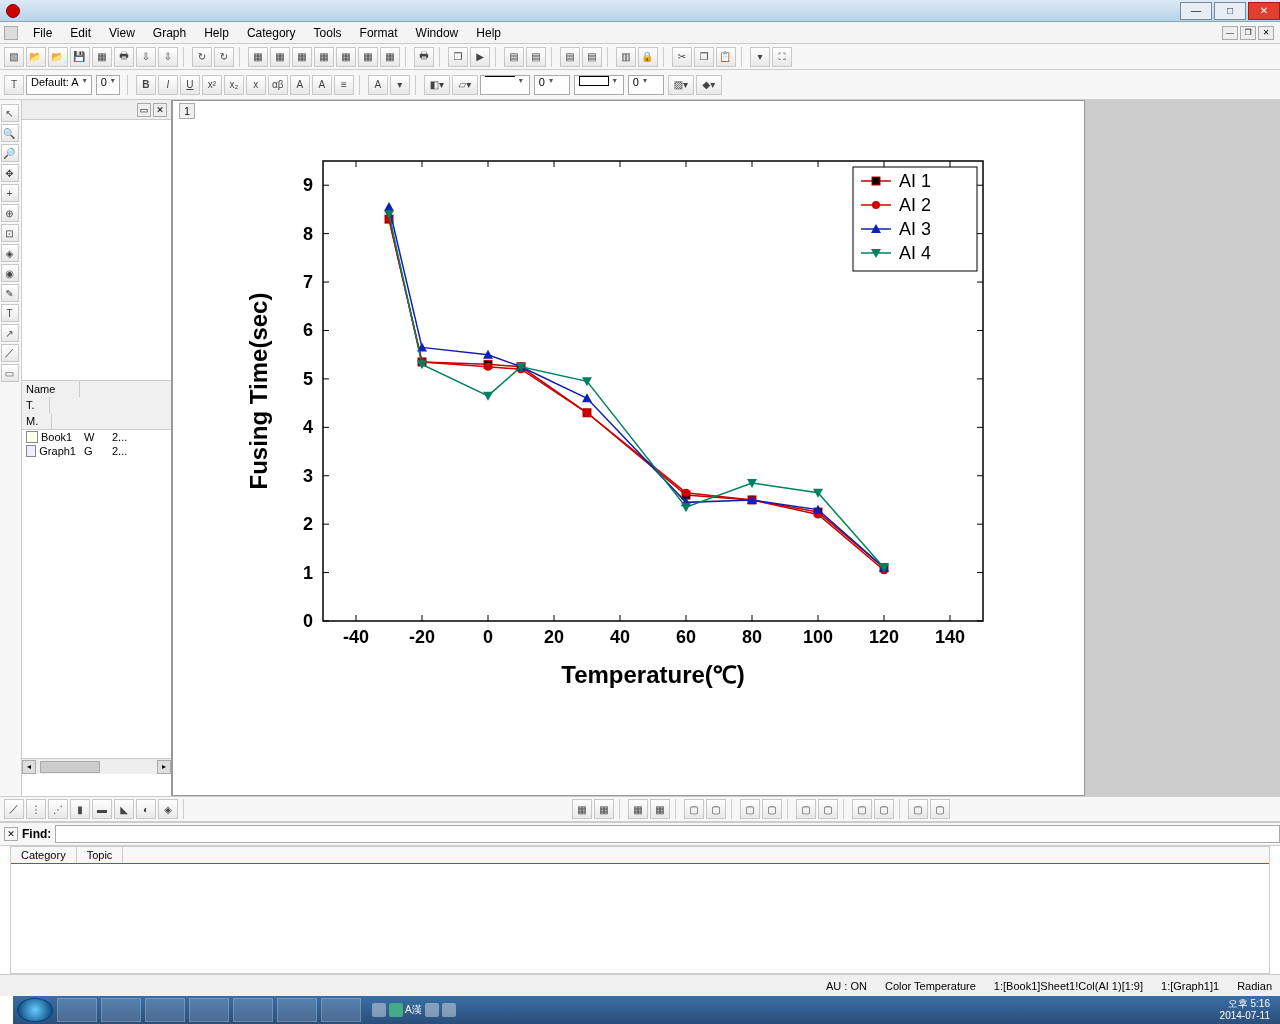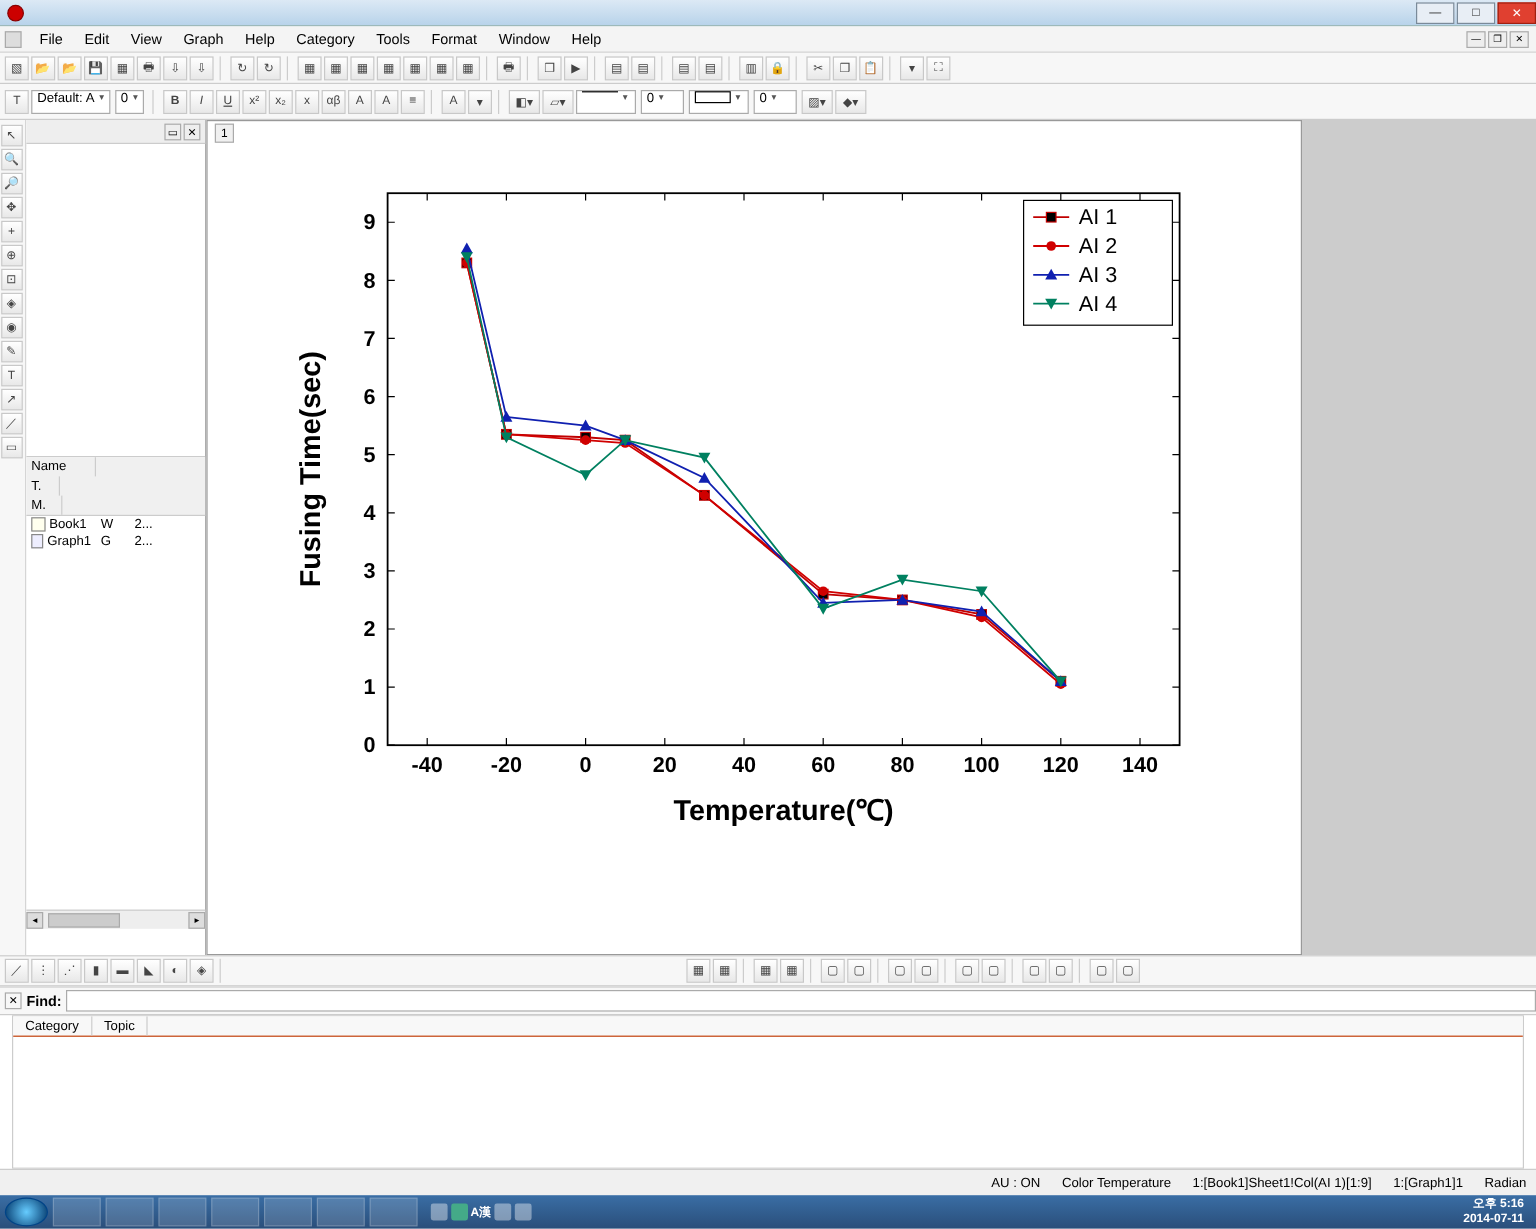--- a/index.html
+++ b/index.html
@@ -69,21 +69,21 @@
 
 .catpane{ position:absolute; left:0; right:0; bottom:50px; top:846px; background:#fff; border:1px solid #ccc; margin:0 10px;}
 .catpane .tabs{display:flex; border-bottom:1px solid #c2410c; background:#f8f8f8;}
 .catpane .tabs span{padding:2px 10px; font-size:11px; border-right:1px solid #ccc;}
 
 
 .statusbar{ position:absolute; left:0; right:0; bottom:28px; height:22px; background:#f0f0f0; border-top:1px solid #ccc; display:flex; align-items:center; font-size:11px; padding:0 8px; justify-content:flex-end;}
 .statusbar span{margin-left:18px; white-space:nowrap;}
 
 
-.taskbar{ position:absolute; left:0; right:0; bottom:0; height:28px; background:linear-gradient(#3a6ea5,#2a4e7a); display:flex; align-items:center; padding-left:4px;font-weight:bold;}
+.taskbar{ position:absolute; left:13px; right:0; bottom:0; height:28px; background:linear-gradient(#3a6ea5,#2a4e7a); display:flex; align-items:center; padding-left:4px;}
 .taskbar .start{width:36px;height:24px;background:radial-gradient(circle,#6cf,#036);border-radius:50%;border:1px solid #048;}
 .taskbar .tbitem{width:40px;height:24px;background:rgba(255,255,255,0.15);margin-left:4px;border:1px solid rgba(255,255,255,0.2);}
 .taskbar .clock{margin-left:auto;color:#fff;font-size:10px;text-align:right;padding-right:10px;line-height:12px;}
 .taskbar .tray{display:flex;align-items:center;margin-left:8px;}
 .taskbar .trayicon{width:14px;height:14px;background:rgba(255,255,255,0.4);margin-left:3px;border-radius:2px;}
 
 
 .hscroll{position:absolute;left:0;right:0;bottom:0;height:16px;background:#eee;border-top:1px solid #ccc;display:flex;align-items:center;}
 .hscroll .arr{width:14px;height:14px;border:1px solid #aaa;background:#ddd;font-size:8px;display:flex;align-items:center;justify-content:center;}
 .hscroll .thumb{width:60px;height:12px;background:#ccc;border:1px solid #aaa;margin-left:4px;}

